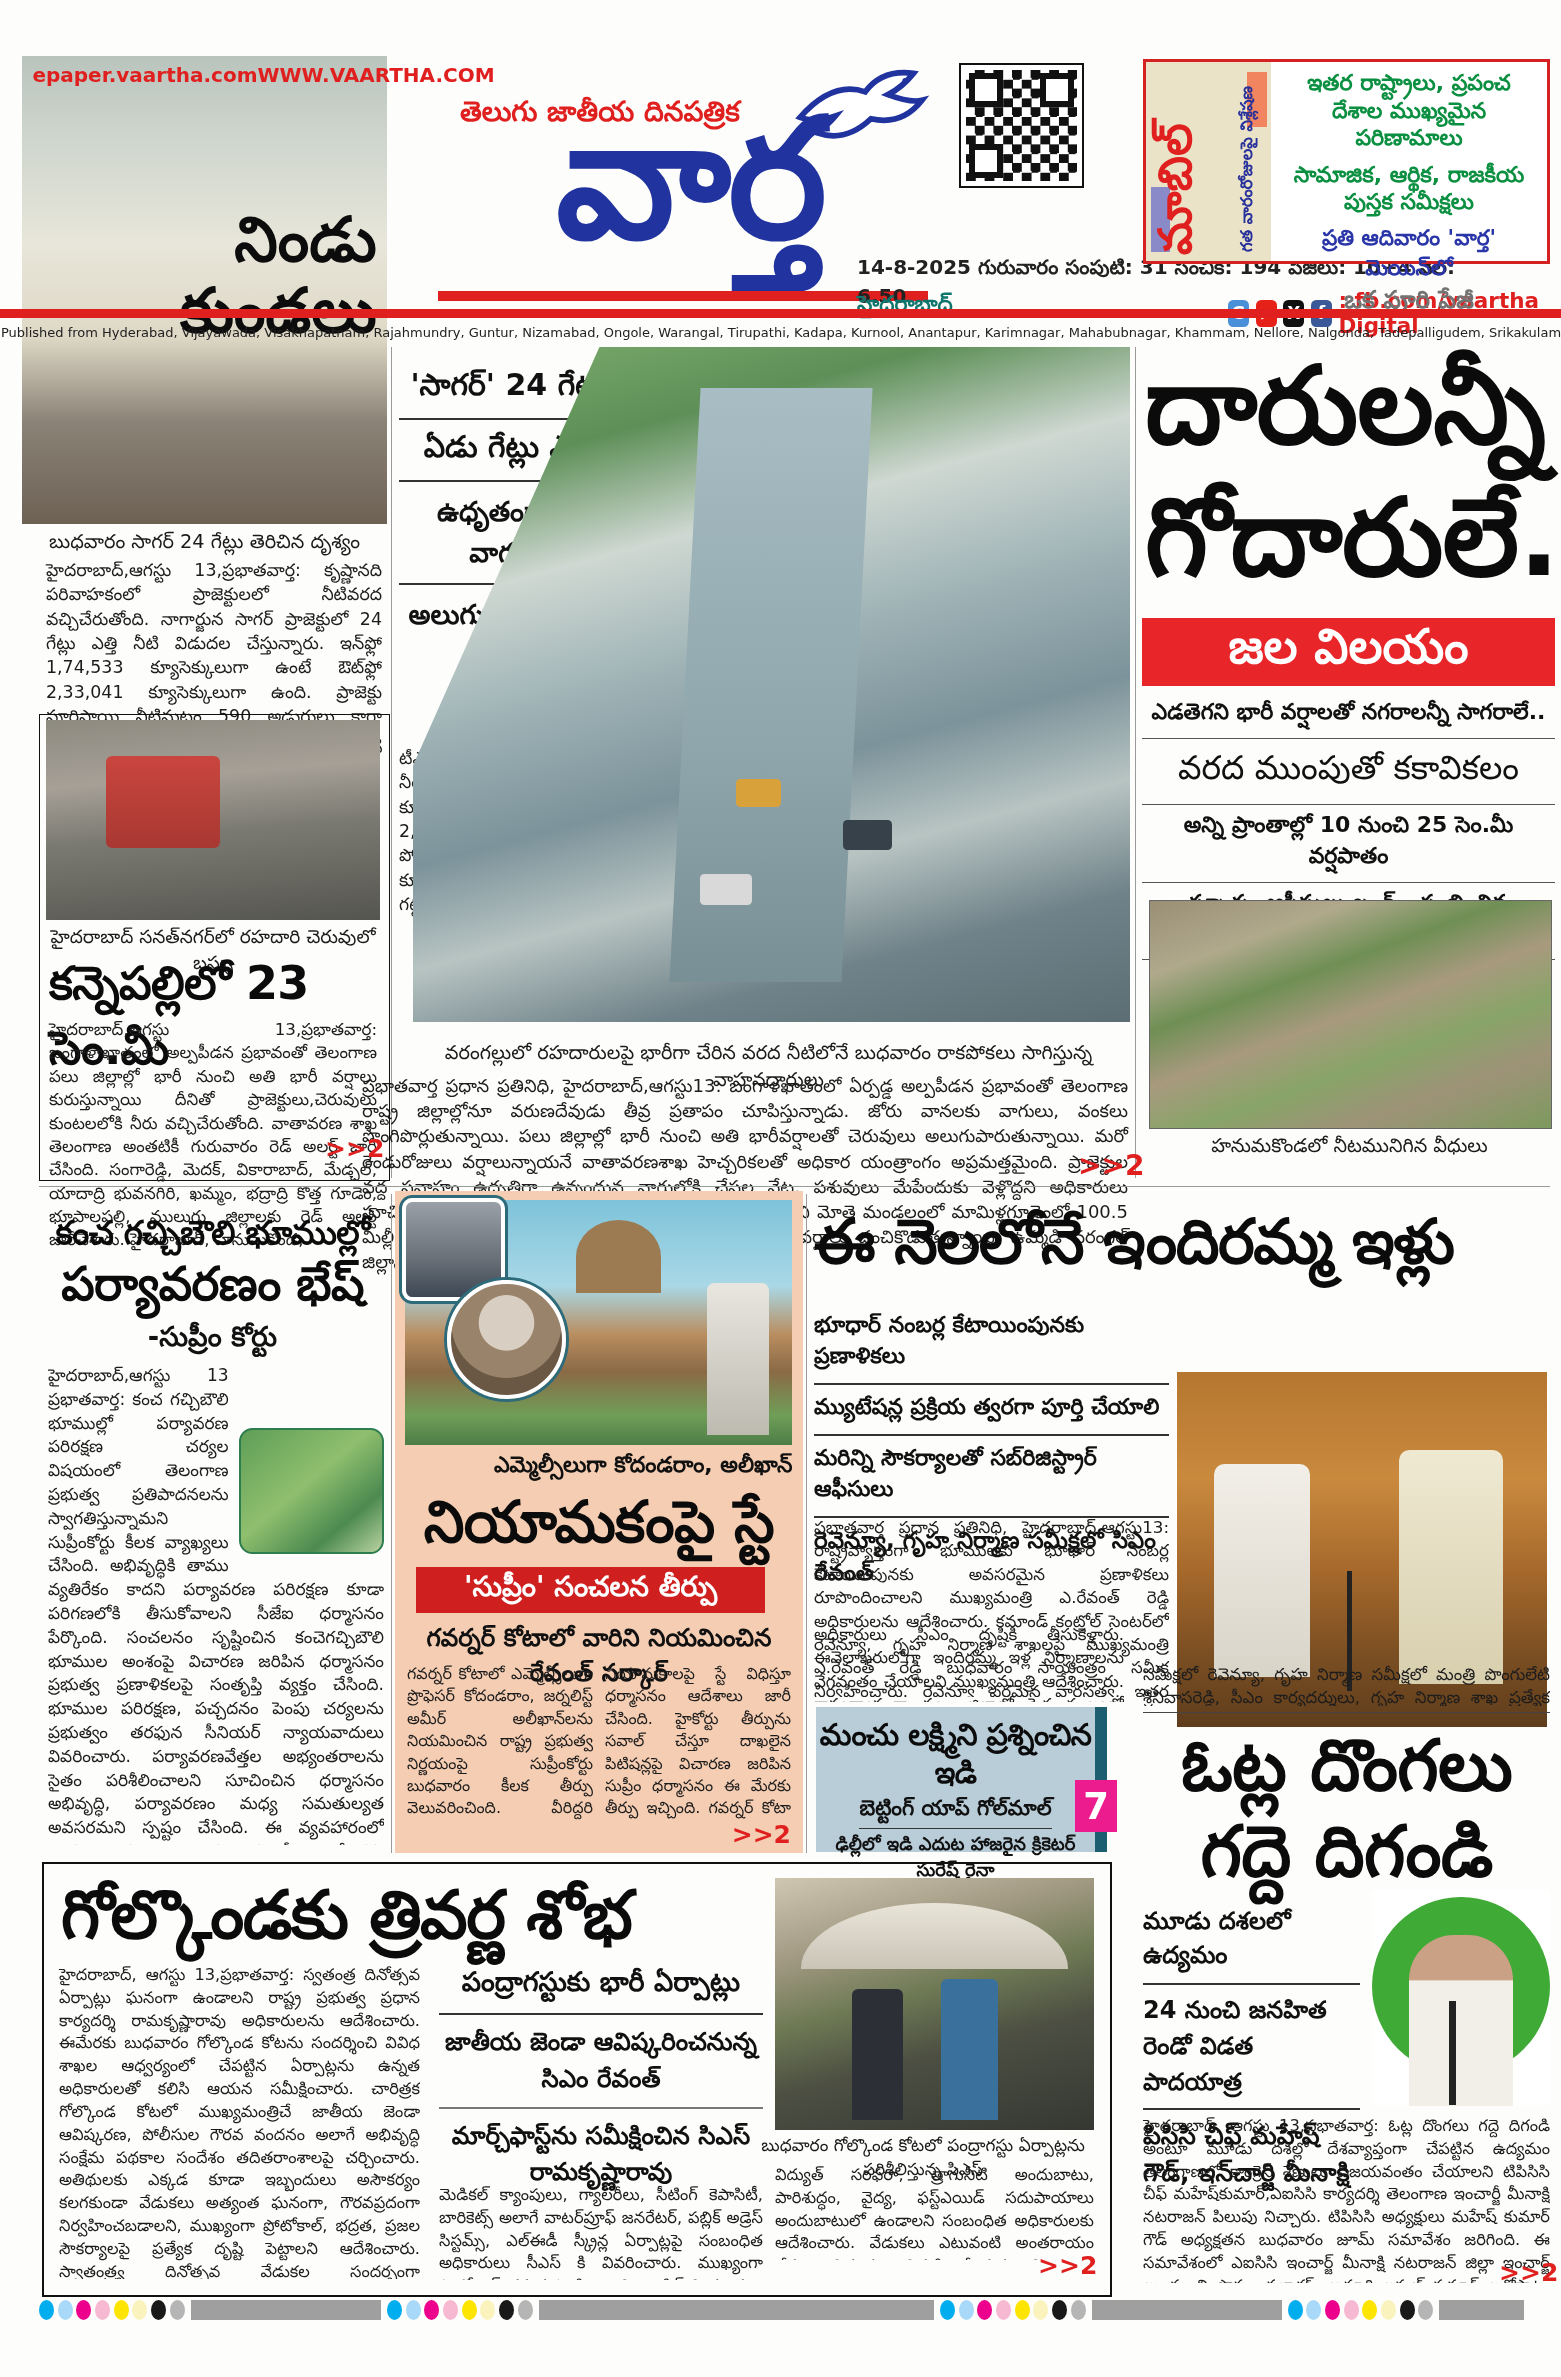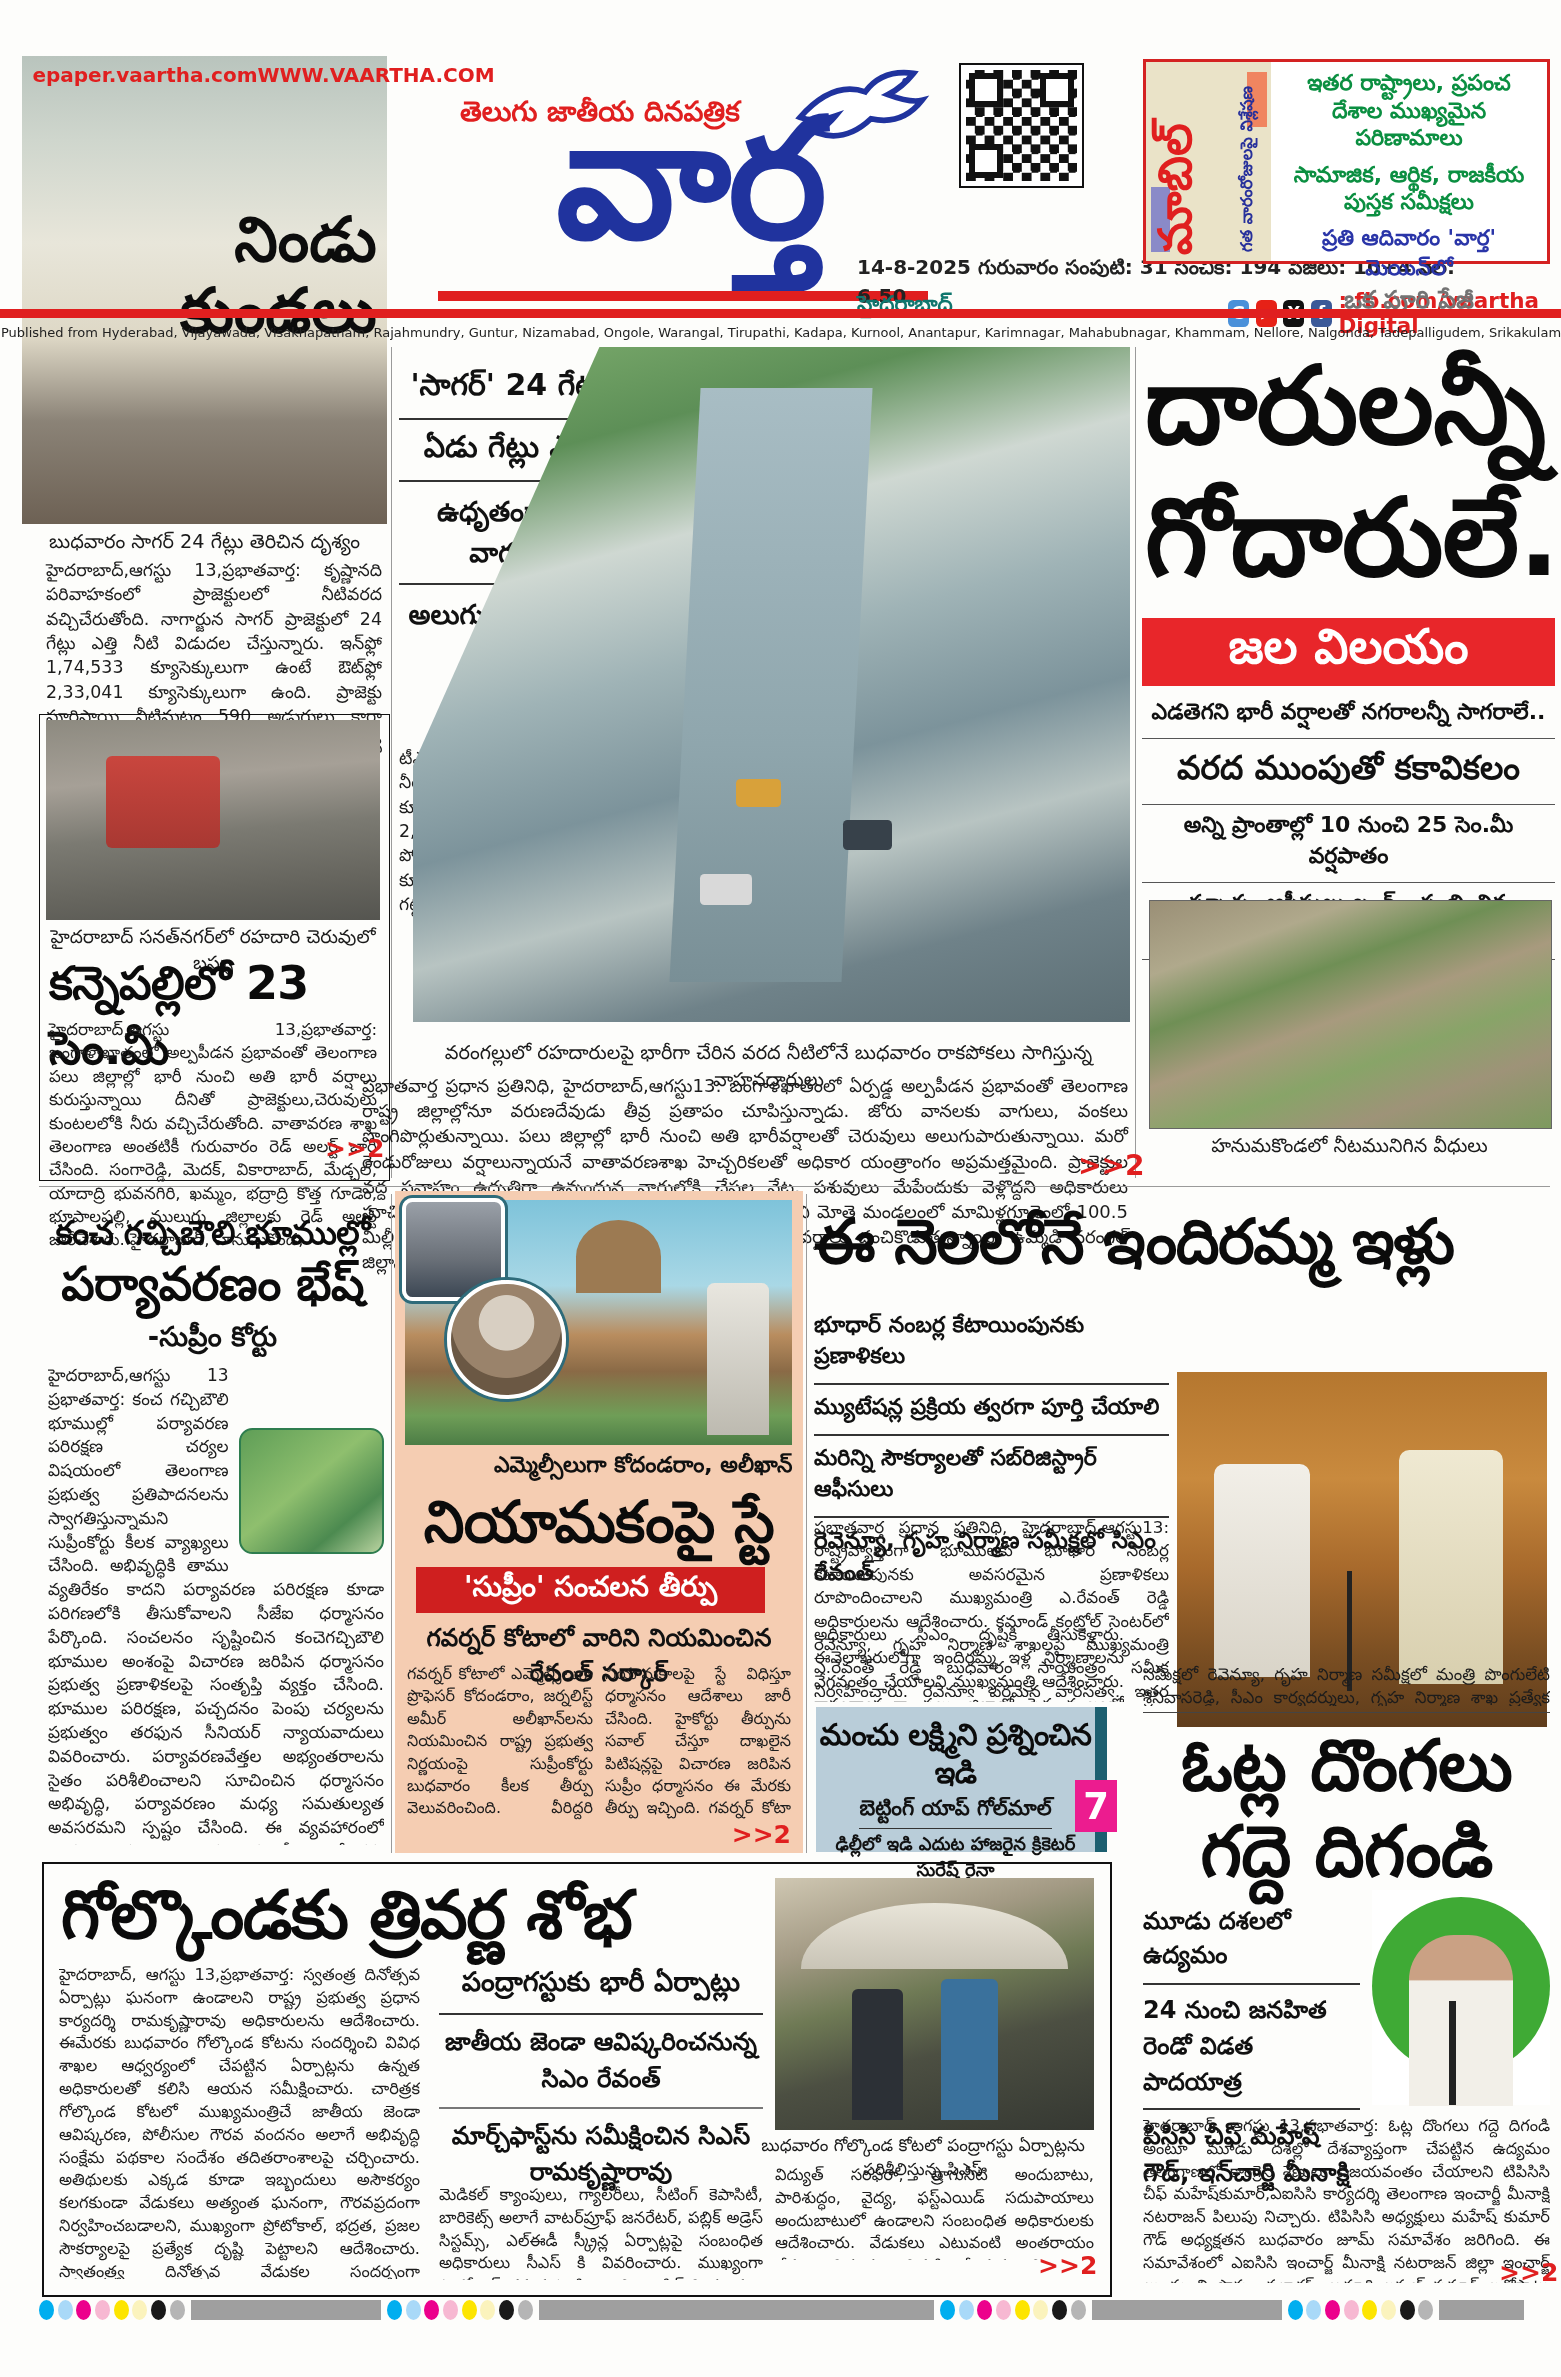--- a/index.html
+++ b/index.html
@@ -120,21 +120,21 @@
   <div class="abs cap" style="left:405px;top:1041px;width:727px;font-size:19.3px;">వరంగల్లులో రహదారులపై భారీగా చేరిన వరద నీటిలోనే బుధవారం రాకపోకలు సాగిస్తున్న వాహనదారులు</div>
   <div class="abs bodytxt" style="left:362px;top:1073px;width:766px;font-size:18px;">ప్రభాతవార్త ప్రధాన ప్రతినిధి, హైదరాబాద్,ఆగస్టు13: బంగాళఖాతంలో ఏర్పడ్డ అల్పపీడన ప్రభావంతో తెలంగాణ రాష్ట్ర జిల్లాల్లోనూ వరుణదేవుడు తీవ్ర ప్రతాపం చూపిస్తున్నాడు. జోరు వానలకు వాగులు, వంకలు పొంగిపొర్లుతున్నాయి. పలు జిల్లాల్లో భారీ నుంచి అతి భారీవర్షాలతో చెరువులు అలుగుపారుతున్నాయి. మరో రెండురోజులు వర్షాలున్నాయనే వాతావరణశాఖ హెచ్చరికలతో అధికార యంత్రాంగం అప్రమత్తమైంది. ప్రాజెక్టుల వద్ద ప్రవాహం ఉధృతిగా ఉన్నందున వాగుల్లోకి చేపల వేట, పశువులు మేపేందుకు వెళ్లొద్దని అధికారులు సూచిస్తున్నారు. ఇప్పటి వరకు అత్యధికంగా సూర్యాపేట జిల్లాలోని మోతె మండలంలో మామిళ్లగూడెంలో 100.5 మిల్లీ మీటర్ల వర్షపాతం నమోదైంది. రాష్ట్రంలో పలు జిల్లాల్లో వర్షాలు దంచికొడుతున్నాయి. ఉమ్మడి వరంగల్ జిల్లాను</div>
   <div class="abs jump" style="left:1078px;top:1149px;">&gt;&gt;2</div>
 
   <div class="abs hl" style="left:1145px;top:349px;width:410px;font-size:108px;line-height:1.05;">దారులన్నీ</div>
   <div class="abs hl" style="left:1145px;top:481px;width:410px;font-size:108px;line-height:1.05;">గోదారులే..</div>
   <div class="abs redband" style="left:1142px;top:618px;width:413px;height:68px;font-size:48px;">జల విలయం</div>
 
   <div class="abs" style="left:1142px;top:692px;width:413px;">
     <div style="font-size:22px;font-weight:bold;text-align:center;padding:7.4px 0;border-bottom:1.5px solid #555;">ఎడతెగని భారీ వర్షాలతో నగరాలన్నీ సాగరాలే..</div>
-    <div style="font-size:33px;font-weight:bold;text-align:center;padding:9px 0;border-bottom:1.5px solid #555;">వరద ముంపుతో కకావికలం</div>
+    <div style="font-size:33px;font-weight:normal;text-align:center;padding:9px 0;border-bottom:1.5px solid #555;">వరద ముంపుతో కకావికలం</div>
     <div style="font-size:22px;font-weight:bold;text-align:center;padding:7.4px 0;border-bottom:1.5px solid #555;">అన్ని ప్రాంతాల్లో 10 నుంచి 25 సెం.మీ వర్షపాతం</div>
     <div style="font-size:22px;font-weight:bold;text-align:center;padding:7.4px 0;border-bottom:1.5px solid #555;">స్కూళ్లు, ఆఫీసులు బంద్.. స్తంభించిన జనజీవనం</div>
     <div style="font-size:27px;font-weight:bold;text-align:center;padding:9px 0;">వచ్చే 24 గంటల్లో అతి భారీ వర్షాలు</div>
   </div>
 
   <div class="abs ph" style="left:1149px;top:900px;width:401px;height:227px;border:1.1px solid #666;
               background:linear-gradient(160deg,#9a8f76 0%,#b0a98c 20%,#6f8f55 35%,#a89a7e 50%,#88a468 65%,#9e9378 80%,#7d9a5e 100%);"></div>
   <div class="abs cap" style="left:1149px;top:1134px;width:401px;font-size:19.3px;">హనుమకొండలో నీటమునిగిన వీధులు</div>
 
   <div class="abs" style="left:39px;top:714px;width:349px;height:465px;border:1.5px solid #111;"></div>

